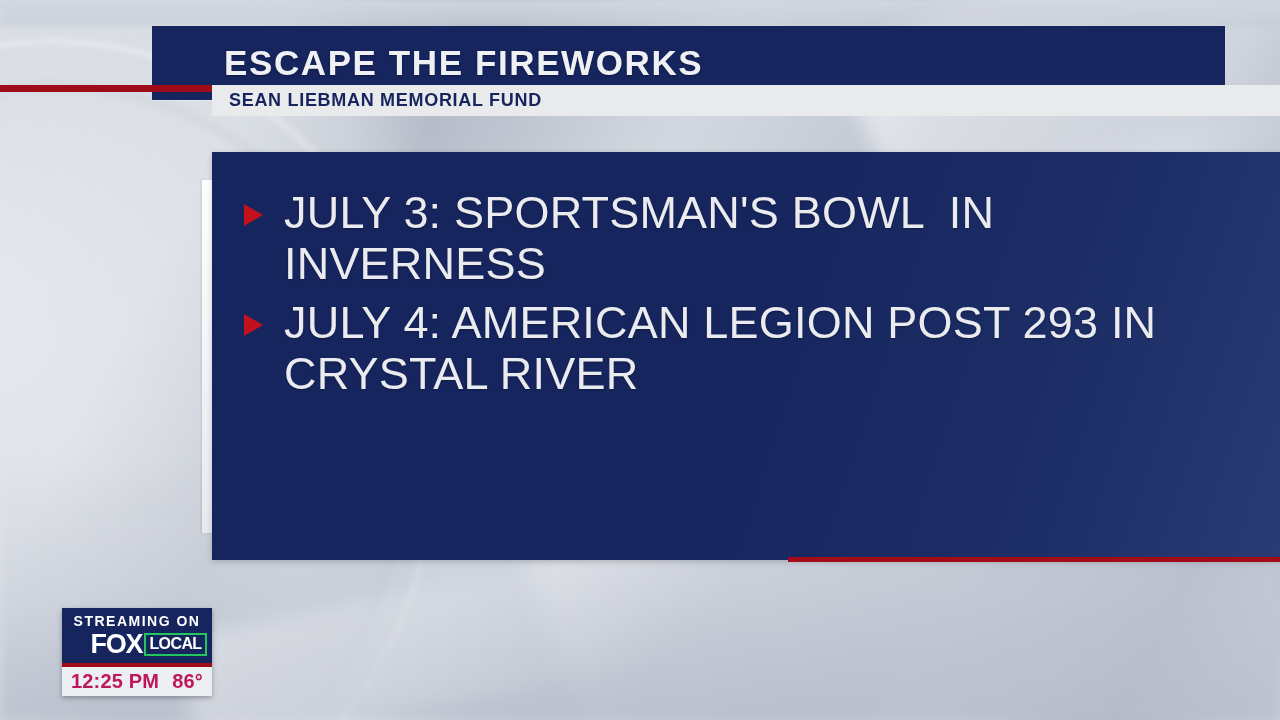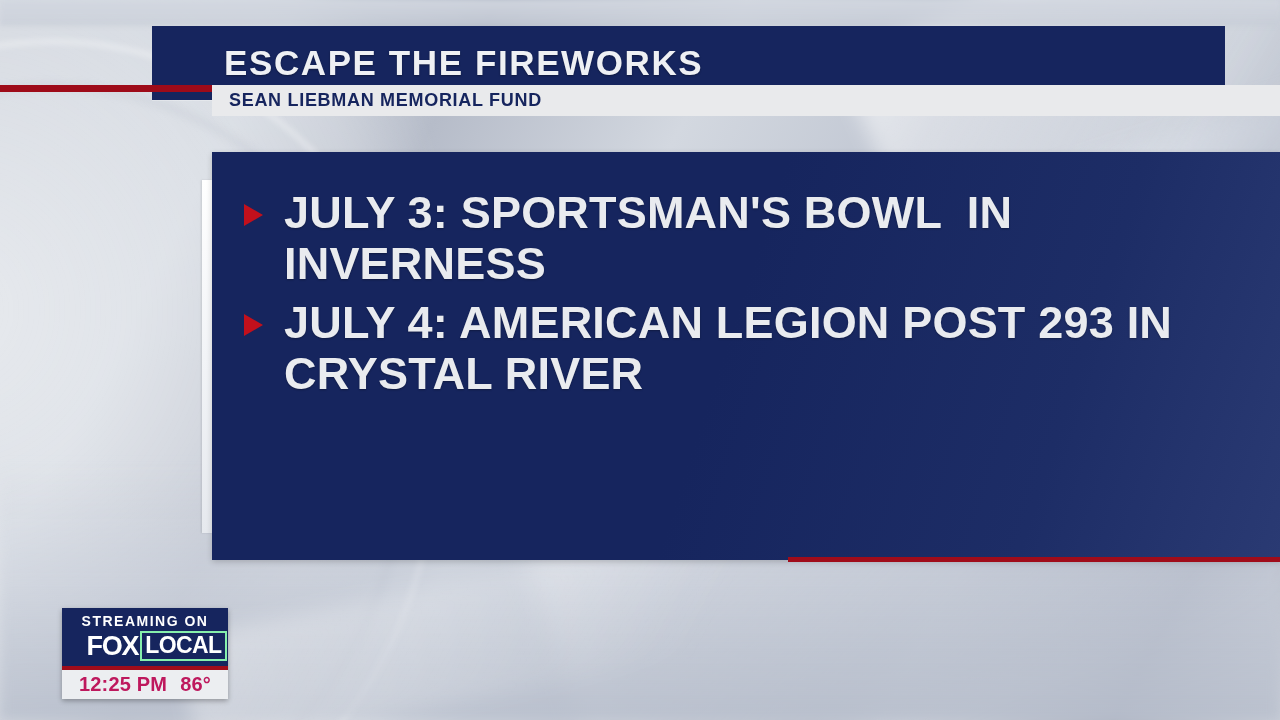--- a/index.html
+++ b/index.html
@@ -203,42 +203,42 @@
     border-left: 19px solid #c2101c;
     border-top: 11px solid transparent;
     border-bottom: 11px solid transparent;
     margin-top: 16px;
     margin-right: 21px;
     margin-left: 12px;
   }
   .bullet-text {
     color: #e9ebef;
     font-size: 45px;
-    font-weight: 700;
+    font-weight: 400;
     line-height: 1.13;
     letter-spacing: 0.2px;
     white-space: pre-wrap;
     text-shadow: 0 1px 2px rgba(0,0,0,0.30);
   }
 
   .red-rule-bottom {
     position: absolute;
     left: 788px;
     top: 557px;
     width: 492px;
     height: 5px;
     background: #a00c1a;
   }
 
   
   .bug {
     position: absolute;
     left: 62px;
     top: 608px;
-    width: 166px;
+    width: 150px;
     box-shadow: 0 2px 5px rgba(0,0,0,0.30);
   }
   .bug-top {
     background: #16255e;
     padding: 6px 8px 5px 8px;
     text-align: center;
   }
   .bug-streaming {
     color: #ffffff;
     font-size: 14px;
@@ -255,25 +255,25 @@
   }
   .bug-fox {
     color: #ffffff;
     font-size: 27px;
     font-weight: 700;
     letter-spacing: -1.2px;
     line-height: 1;
   }
   .bug-local {
     color: #ffffff;
-    font-size: 23px;
+    font-size: 16px;
     font-weight: 700;
     letter-spacing: -0.6px;
     line-height: 1;
-    border: 2px solid #86efac;
+    border: 2px solid #22c55e;
     padding: 1px 3px 2px 3px;
     margin-left: 2px;
   }
   .bug-redline {
     height: 4px;
     background: #a00c1a;
   }
   .bug-bottom {
     background: #eceef1;
     text-align: center;

